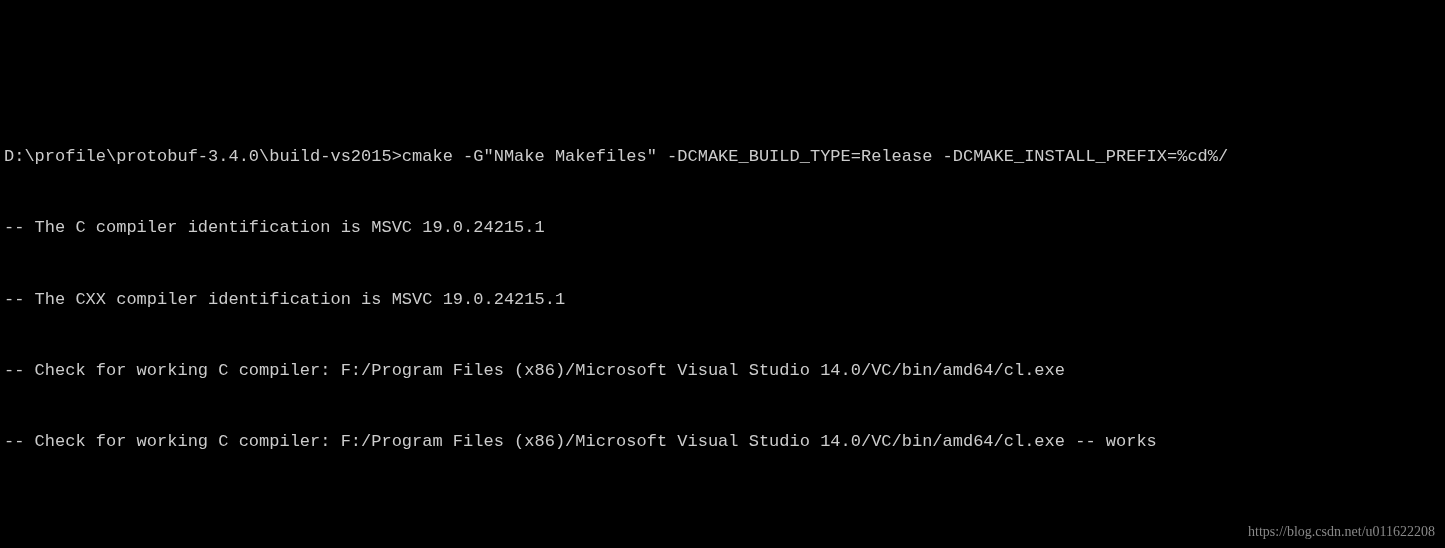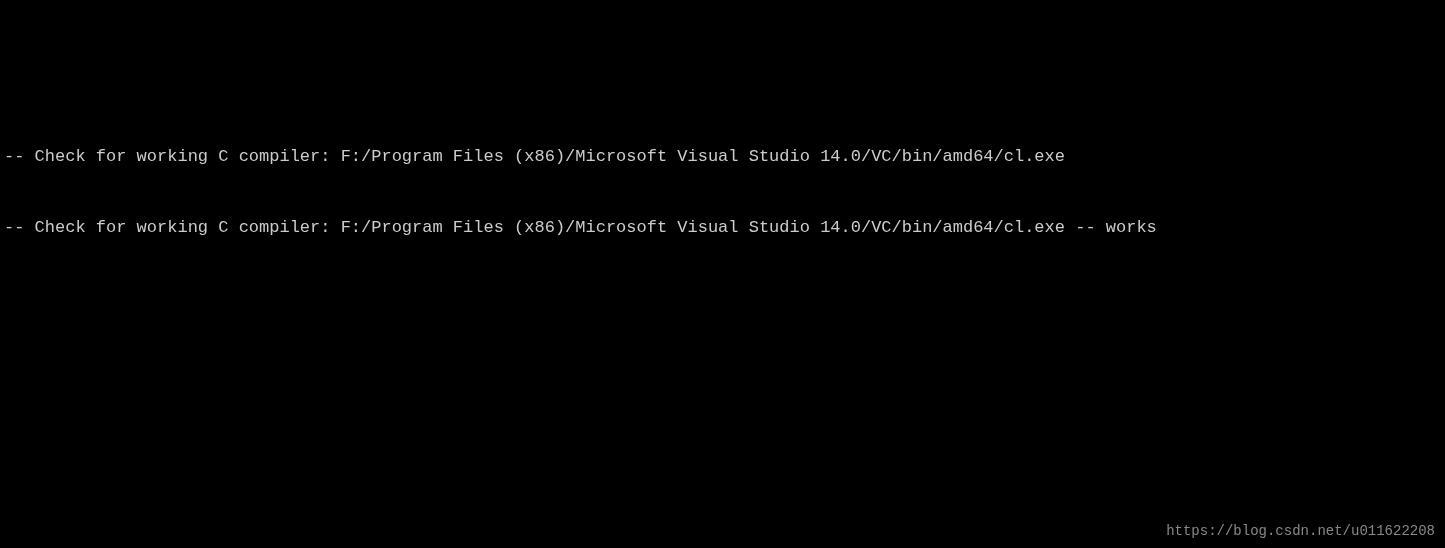--- a/index.html
+++ b/index.html
@@ -25,30 +25,33 @@
       width: 100%;
     }
     .line {
       display: block;
     }
     .watermark {
       position: absolute;
       bottom: 6px;
       right: 10px;
       color: #888888;
-      font-family: Liberation Mono, monospace;
+      font-family: Liberation Serif, serif;
       font-size: 14px;
     }
   </style>
 </head>
 <body>
 
 
 
 <div class="terminal">
+  <span class="line">D:\profile\protobuf-3.4.0\build-vs2015&gt;cmake -G"NMake Makefiles" -DCMAKE_BUILD_TYPE=Release -DCMAKE_INSTALL_PREFIX=%cd%/</span>
+  <span class="line">-- The C compiler identification is MSVC 19.0.24215.1</span>
+  <span class="line">-- The CXX compiler identification is MSVC 19.0.24215.1</span>
   <span class="line">-- Check for working C compiler: F:/Program Files (x86)/Microsoft Visual Studio 14.0/VC/bin/amd64/cl.exe</span>
   <span class="line">-- Check for working C compiler: F:/Program Files (x86)/Microsoft Visual Studio 14.0/VC/bin/amd64/cl.exe -- works</span>
   
   
   
   
   
   
   
   

